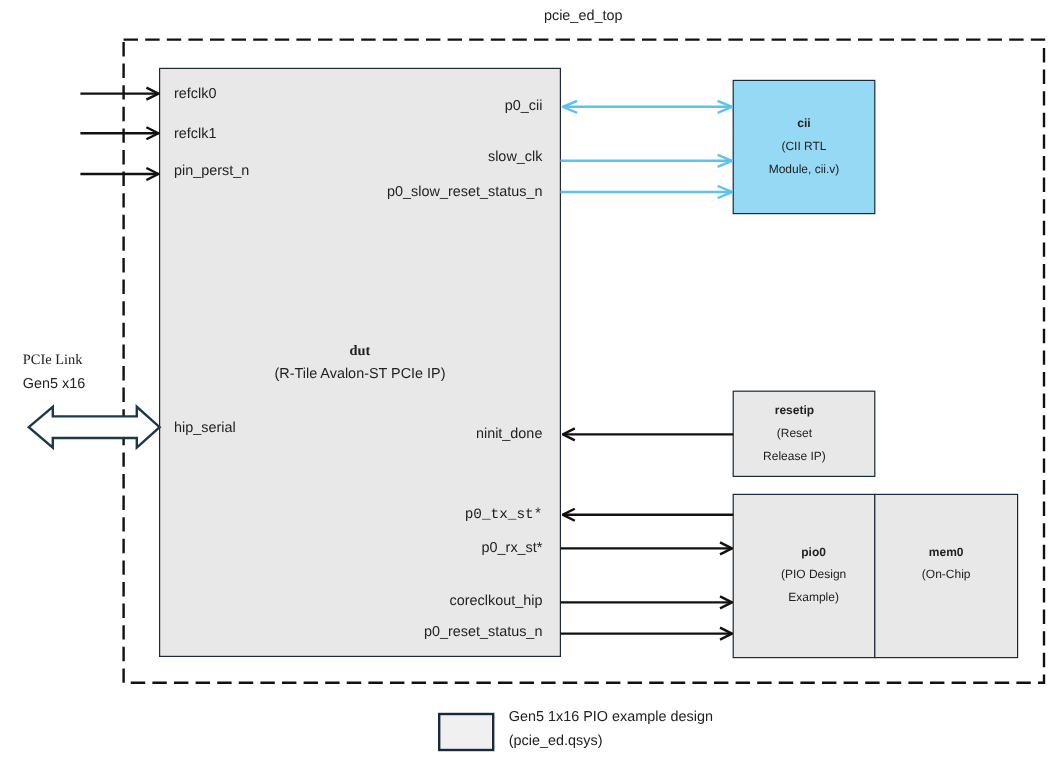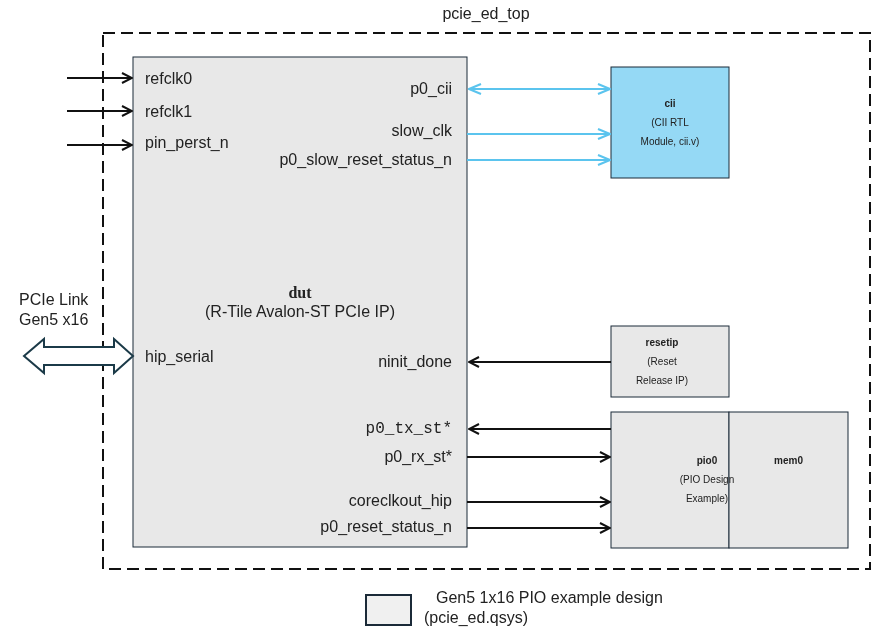--- a/index.html
+++ b/index.html
@@ -1,19 +1,19 @@
 <!DOCTYPE html>
 <html><head>
   <meta charset="utf-8">
   <style>
     html, body { margin: 0; padding: 0; background: #ffffff; }
     body { width: 883px; height: 640px; position: relative; overflow: hidden;
            font-family: "Liberation Sans", "DejaVu Sans", sans-serif; color: #222; }
     svg { position: absolute; left: 0; top: 0; }
-    .t { position: absolute; font-size: 16px; line-height: 17px; white-space: nowrap; color: #222; }
+    .t { position: absolute; font-size: 12px; line-height: 17px; white-space: nowrap; color: #222; }
     .r { text-align: right; }
     .c { text-align: center; }
     .b { font-weight: bold; }
     .boxlabel { position: absolute; text-align: center; font-size: 10px; line-height: 19px; color: #222; }
   </style>
 </head>
 <body>
 
 <svg width="883" height="640" viewBox="0 0 883 640">
   <defs>
@@ -55,21 +55,21 @@
   <line x1="467" y1="502" x2="610" y2="502" stroke="#111" stroke-width="2" marker-end="url(#ah)"></line>
   <line x1="467" y1="528" x2="610" y2="528" stroke="#111" stroke-width="2" marker-end="url(#ah)"></line>
 
   <path d="M24,356 L44,339 L44,347 L114,347 L114,339 L133,356 L114,373 L114,365 L44,365 L44,373 Z" fill="#ffffff" stroke="#1b3a48" stroke-width="2"></path>
 
   <rect x="366" y="595" width="45" height="30" fill="#f0f0f0" stroke="#1b2a38" stroke-width="2"></rect>
 </svg>
 
 <div class="t c" style="left:386px; top:5px; width:200px;">pcie_ed_top</div>
 
-<div class="t" style="left:19px; top:291px;">PCIe Link</div>
+<div class="t" style="left:19px; top:291px;font-family:Liberation Serif, serif;">PCIe Link</div>
 <div class="t" style="left:19px; top:311px;">Gen5 x16</div>
 
 <div class="t" style="left:145px; top:70px;">refclk0</div>
 <div class="t" style="left:145px; top:103px;">refclk1</div>
 <div class="t" style="left:145px; top:134px;">pin_perst_n</div>
 <div class="t" style="left:145px; top:348px;">hip_serial</div>
 
 <div class="t c b" style="left:200px; top:284px; width:200px;font-family:Liberation Serif, serif;">dut</div>
 <div class="t c" style="left:180px; top:303px; width:240px;">(R-Tile Avalon-ST PCIe IP)</div>
 
@@ -87,24 +87,25 @@
   <div>(CII RTL</div>
   <div>Module, cii.v)</div>
 </div>
 
 <div class="boxlabel" style="left:611px; top:333px; width:102px;">
   <div class="b">resetip</div>
   <div>(Reset</div>
   <div>Release IP)</div>
 </div>
 
-<div class="boxlabel" style="left:640px; top:451px; width:134px;">
+<div class="boxlabel" style="left:611px; top:451px; width:134px;">
   <div class="b">pio0</div>
   <div>(PIO Design</div>
   <div>Example)</div>
 </div>
 
 <div class="boxlabel" style="left:729px; top:451px; width:119px;">
   <div class="b">mem0</div>
+  <div>(On-Chip</div>
 </div>
 
-<div class="t" style="left:436px; top:589px;">Gen5 1x16 PIO example design</div>
+<div class="t" style="left:424px; top:589px;">Gen5 1x16 PIO example design</div>
 <div class="t" style="left:424px; top:609px;">(pcie_ed.qsys)</div>
 
 </body></html>

